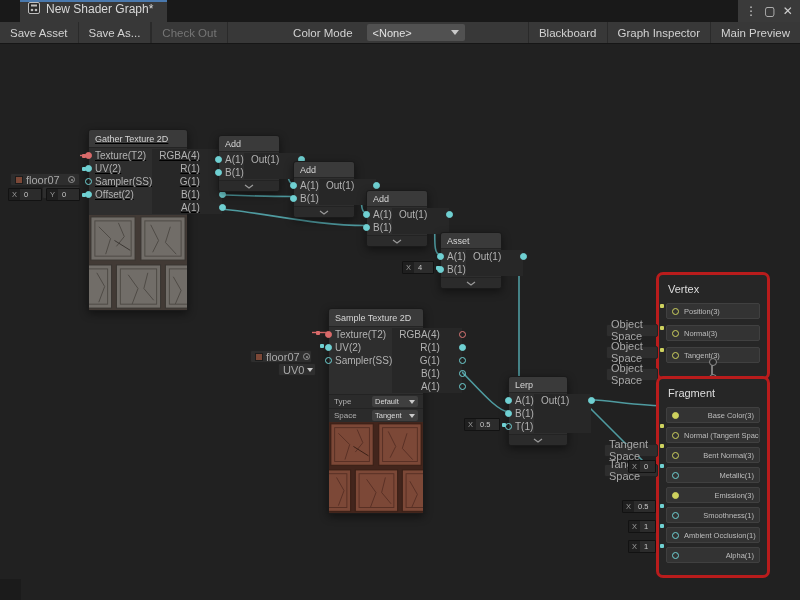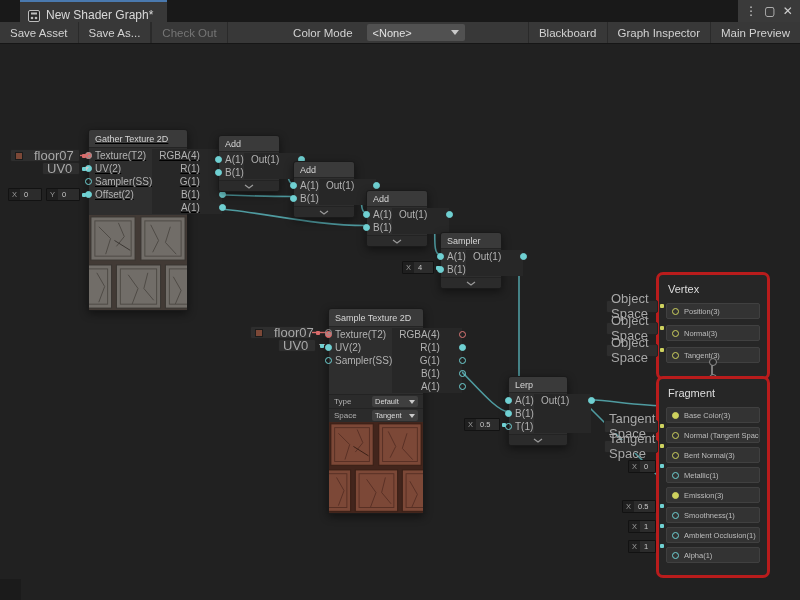--- a/index.html
+++ b/index.html
@@ -4,21 +4,21 @@
 <style>
   :root{
     --teal:#6fd0d2; --wire-teal:#4f9ba0; --yellow:#cdd15e; --wire-yellow:#a0a64f;
     --red:#d96a6a; --graph-bg:#212121;
   }
   *{box-sizing:border-box; margin:0; padding:0;}
   html,body{width:800px;height:600px;overflow:hidden;background:#212121;
     font-family:"Liberation Sans","DejaVu Sans",sans-serif;}
   .titlebar{position:absolute;left:0;top:0;width:800px;height:22px;background:#191919;}
   .tab{position:absolute;left:20px;top:0;height:22px;background:#383838;border-top:2px solid #4a79ae;
-    display:flex;align-items:flex-end;gap:6px;padding:0 14px 0 8px;color:#d9d9d9;font-size:12px;}
+    display:flex;align-items:flex-start;gap:6px;padding:0 14px 0 8px;color:#d9d9d9;font-size:12px;}
   .winctl{position:absolute;right:0;top:0;width:62px;height:22px;background:#3a3a3a;
     display:flex;align-items:center;justify-content:space-evenly;color:#cfcfcf;font-size:12px;}
   .winctl span{cursor:default;}
   .toolbar{position:absolute;left:0;top:22px;width:800px;height:22px;background:#383838;
     border-bottom:1px solid #161616;display:flex;align-items:stretch;color:#d2d2d2;font-size:11.5px;}
   .tbtn{display:flex;align-items:center;padding:0 10px;white-space:nowrap;}
   .tbtn.disabled{color:#757575;}
   .tb-sep{width:1px;background:#2a2a2a;}
   .tb-spacer{flex:1;}
   .cm-label{display:flex;align-items:center;padding:0 8px;}
@@ -54,37 +54,37 @@
   .node-footer{height:11px;display:flex;align-items:center;justify-content:center;background:#2b2b2b;
     border-top:1px solid #232323;border-radius:0 0 3px 3px;}
   .prop-row{display:flex;align-items:center;justify-content:space-between;height:14px;
     padding:0 5px;background:#2b2b2b;border-top:1px solid #232323;font-size:8px;color:#b0b0b0;}
   .mini-dd{display:flex;align-items:center;justify-content:space-between;width:46px;background:#3f3f3f;
     border-radius:2px;padding:1px 3px;font-size:7.5px;color:#d8d8d8;}
   .mini-dd .dd-arrow{border-left-width:3px;border-right-width:3px;border-top-width:4px;}
   .preview{display:block;width:100%;}
   
   .chip{position:absolute;height:13px;background:#2e2e2e;border:1px solid #222;border-radius:2px;
-    display:flex;align-items:center;gap:11px;font-size:13px;color:#a8a8a8;padding:0 4px;}
+    display:flex;align-items:center;gap:3px;font-size:11px;color:#a8a8a8;padding:0 4px;margin-top:24px;}
   .chip .thumb{width:8px;height:8px;background:#7c4837;border:1px solid #1c1c1c;flex:none;}
   .picker{width:7px;height:7px;border:1px solid #949494;border-radius:50%;position:relative;flex:none;margin-left:auto;}
   .picker::after{content:"";position:absolute;left:2px;top:2px;width:2px;height:2px;background:#949494;border-radius:50%;}
   .xfield{position:absolute;height:13px;background:#1f1f1f;border:1px solid #121212;display:flex;
     align-items:center;font-size:7.5px;color:#c9c9c9;border-radius:1px;}
   .xfield .xl{padding:0 3px;color:#9a9a9a;}
   .xfield .xv{background:#2c2c2c;height:100%;flex:1;display:flex;align-items:center;padding:0 4px;min-width:14px;}
   .dot{position:absolute;width:4px;height:4px;background:var(--teal);border-radius:1px;}
   .dot.yellow{background:var(--yellow);} .dot.red{background:var(--red);}
   
   .ctx{position:absolute;width:114px;background:#262626;border:3px solid #b91c1c;border-radius:7px;padding:6px 7px 8px;}
   .ctx-title{font-size:11px;color:#dedede;margin:2px 2px 8px;}
   .slot{height:16px;background:#333;border:1px solid #404040;border-radius:2px;display:flex;
     align-items:center;padding:0 5px;font-size:7.5px;color:#bdbdbd;white-space:nowrap;overflow:hidden;}
   .slot .port{margin-right:5px;}
-  .ctx.vertex .slot{margin-bottom:6px;} .ctx.fragment .slot{margin-bottom:4px;}
+  .ctx.vertex .slot{margin-bottom:6px;} .ctx.fragment .slot{margin-bottom:4px;justify-content:space-between;}
   .connector{position:absolute;left:711px;top:363px;width:2px;height:14px;background:#7e7e7e;}
   .connector::before,.connector::after{content:"";position:absolute;left:-2px;width:6px;height:6px;
     border:1px solid #8d8d8d;border-radius:50%;background:#262626;}
   .connector::before{top:-5px;} .connector::after{bottom:-5px;}
   .chev{display:block;}
 </style>
 </head>
 <body>
 
 <div class="titlebar">
@@ -330,21 +330,21 @@
     </div>
   </div>
   <div class="node-footer">
       <svg class="chev" width="10" height="5" viewBox="0 0 10 5">
         <polyline points="1,1 5,4 9,1" fill="none" stroke="#9a9a9a" stroke-width="1.2"></polyline>
       </svg>
     </div>
 </div>
 
 <div class="node" style="left:440px;top:232px;width:62px;">
-  <div class="node-header small">Sampler</div>
+  <div class="node-header small">Asset</div>
   <div class="node-body">
     <div class="in-col">
       <div class="prow">
           <span class="port filled"></span>
           <span class="lbl">A(1)</span>
         </div>
       <div class="prow">
           <span class="port filled"></span>
           <span class="lbl">B(1)</span>
         </div>

